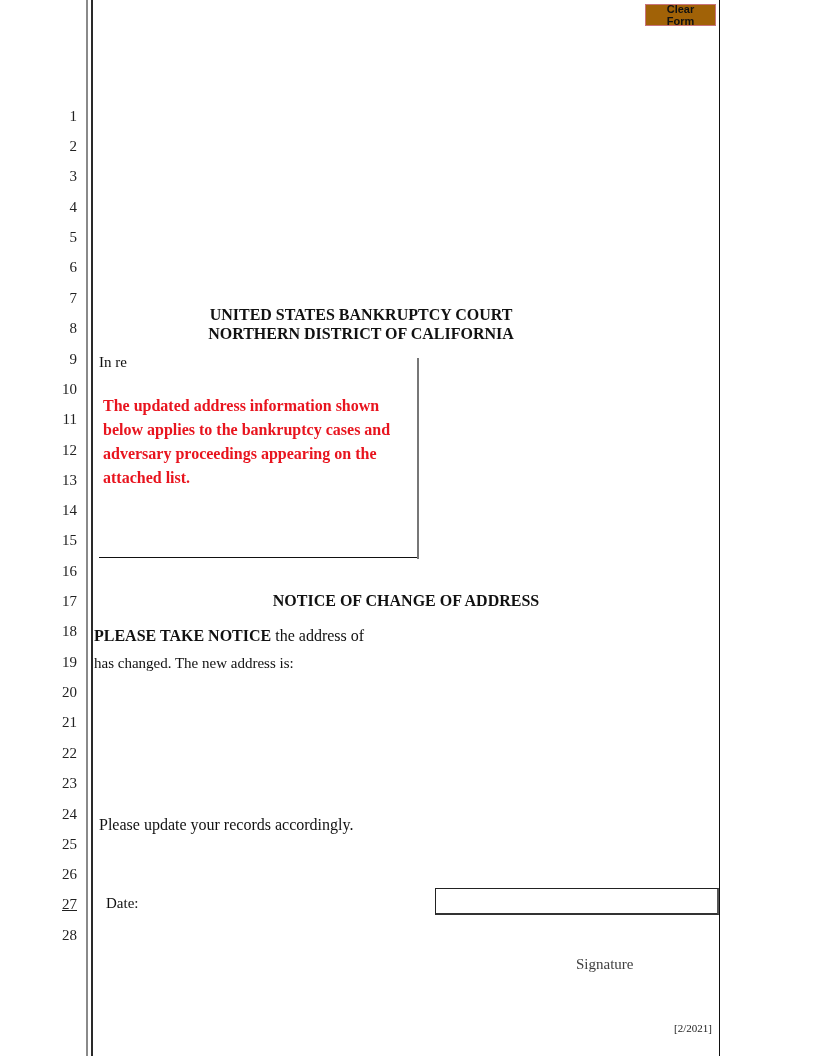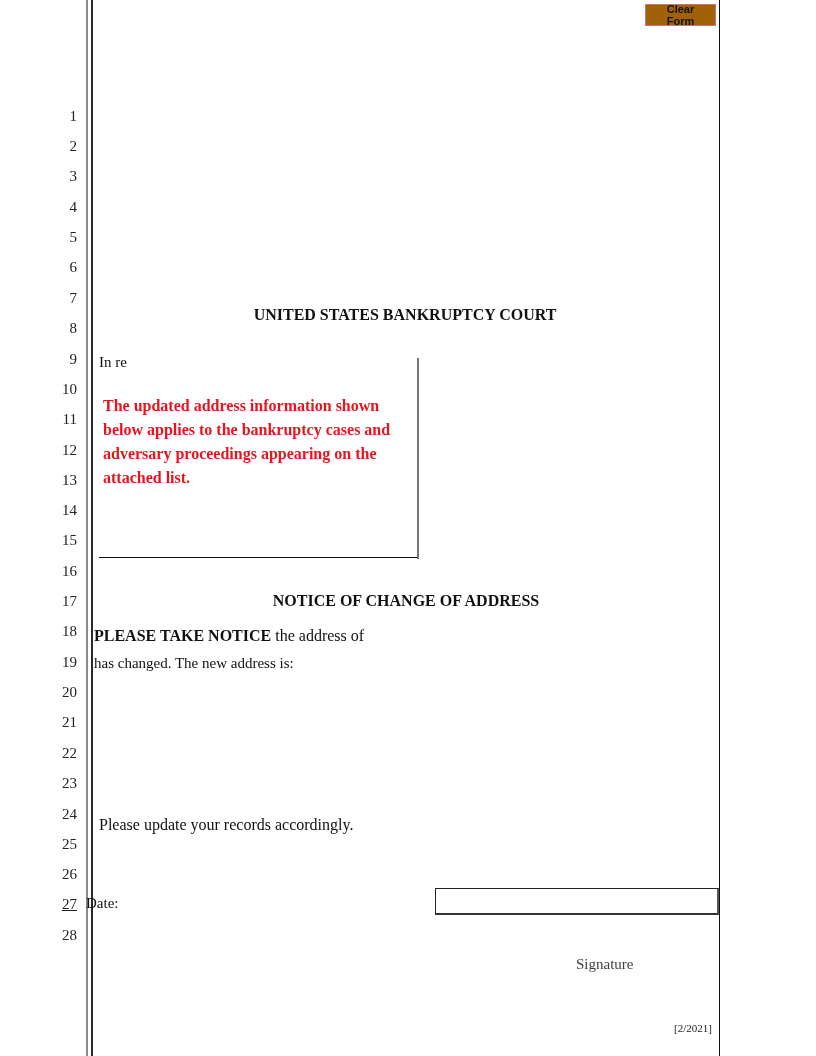--- a/index.html
+++ b/index.html
@@ -12,35 +12,35 @@
 
   .line-num { position:absolute; width:30px; left:47px; text-align:right;
               font-size:15px; color:#222; line-height:16px; }
 
   .clear-btn { position:absolute; left:645px; top:4px; width:71px; height:22px;
                background:#a16207; border:1px solid #c9737b; box-sizing:border-box;
                font-family:"Liberation Sans", sans-serif; font-weight:bold; font-size:11px;
                color:#111; display:flex; align-items:center; justify-content:center; cursor:pointer; }
 
   .court { position:absolute; left:0; width:816px; top:305px; text-align:center; }
-  .court div { font-weight:bold; font-size:16px; line-height:19px; padding-left:90px; text-align:center; width:630px; }
+  .court div { font-weight:bold; font-size:16px; line-height:19px; padding-left:46px; text-align:center; width:630px; }
 
   .inre { position:absolute; left:99px; top:354px; font-size:15px; }
   .caption-right { position:absolute; left:417px; top:358px; width:2px; height:201px; background:#777; }
   .caption-bottom { position:absolute; left:99px; top:557px; width:318px; height:1px; background:#111; }
   .red-note { position:absolute; left:103px; top:394px; width:300px; color:#e8141e;
               font-weight:bold; font-size:16px; line-height:24px; }
 
   .title { position:absolute; left:93px; width:626px; top:592px; text-align:center;
            font-weight:bold; font-size:16px; }
   .notice1 { position:absolute; left:94px; top:627px; font-size:16px; }
   .notice1 b { font-weight:bold; }
   .notice2 { position:absolute; left:94px; top:655px; font-size:15px; }
   .update { position:absolute; left:99px; top:816px; font-size:16px; }
-  .date { position:absolute; left:86px; top:895px; font-size:15px; }
+  .date { position:absolute; left:106px; top:895px; font-size:15px; }
   .sig-field { position:absolute; left:435px; top:888px; width:284px; height:27px;
                box-sizing:border-box; border:1px solid #222; border-bottom:2px solid #333;
                border-right:2px solid #555; background:#fff; }
   .sig-label { position:absolute; left:576px; top:913px; font-size:15px; color:#404040;margin-top:43px; }
   .footer { position:absolute; left:674px; top:1022px; font-size:11px; color:#222; }
 </style>
 </head>
 <body>
 
 <div class="vline left1"></div>
@@ -75,20 +75,21 @@
     <div class="line-num" style="top: 836px;">25</div>
     <div class="line-num" style="top: 866px;">26</div>
     <div class="line-num" style="top: 896px; text-decoration: underline;">27</div>
     <div class="line-num" style="top: 927px;">28</div>
   </div>
 
 <button class="clear-btn">Clear Form</button>
 
 <div class="court">
   <div>UNITED STATES BANKRUPTCY COURT</div>
+  <div>NORTHERN DISTRICT OF CALIFORNIA</div>
 </div>
 
 <div class="inre">In re</div>
 <div class="red-note">The updated address information shown below applies to the bankruptcy cases and adversary proceedings appearing on the attached list.</div>
 <div class="caption-right"></div>
 <div class="caption-bottom"></div>
 
 <div class="title">NOTICE OF CHANGE OF ADDRESS</div>
 
 <div class="notice1"><b>PLEASE TAKE NOTICE</b><span> the address of</span></div>

